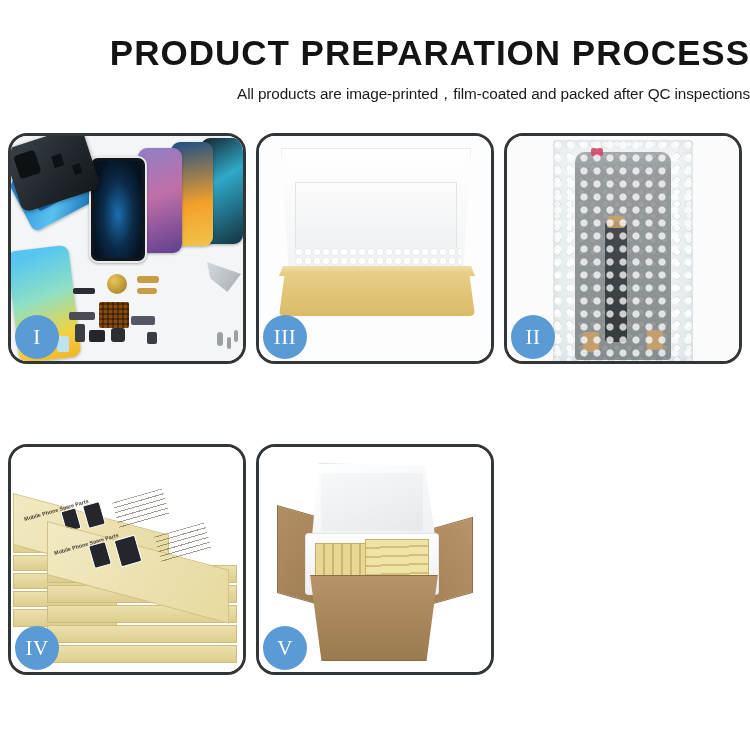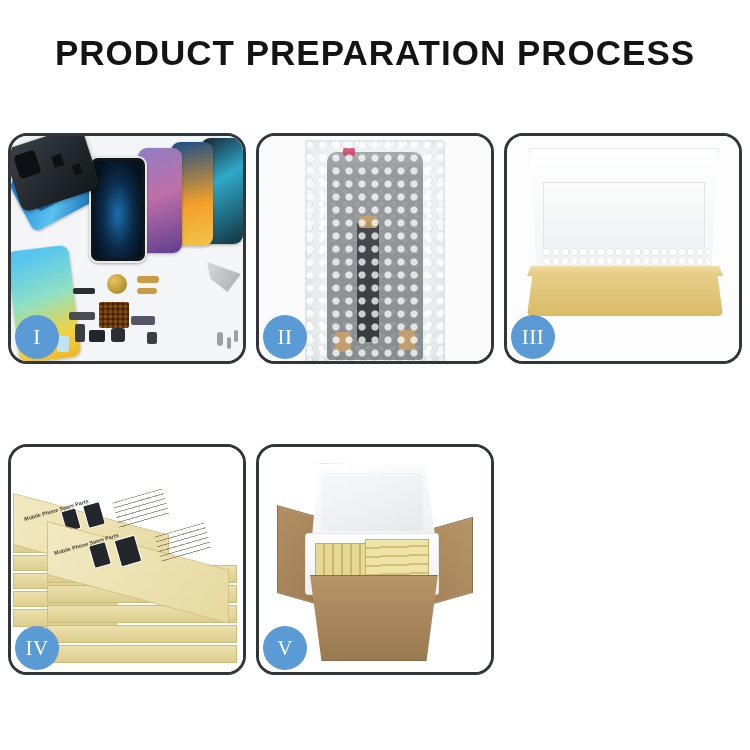--- a/index.html
+++ b/index.html
@@ -5,21 +5,21 @@
   * { box-sizing: border-box; margin: 0; padding: 0; }
   html, body {
     width: 750px; height: 750px;
     background: #ffffff;
     font-family: "Liberation Sans", sans-serif;
     overflow: hidden;
   }
   .page { position: relative; width: 750px; height: 750px; background: #fff; }
 
   
-  .header { width: 750px; padding-top: 34px; text-align: center; }
+  .header { width: 750px; padding-top: 34px; text-align: right; }
   .title {
     font-family: "Liberation Sans", sans-serif;
     font-size: 35px; font-weight: 700; color: #141414;
     letter-spacing: 1.0px; line-height: 1.1; white-space: nowrap;
   }
   .subtitle {
     margin-top: 11px;
     font-family: "Liberation Sans", sans-serif;
     font-size: 15.3px; font-weight: 400; color: #1a1a1a;
     letter-spacing: -0.1px; white-space: nowrap;
@@ -302,20 +302,21 @@
   .tt1 { left:62px; top:110px; width:18px; height:22px; }
   .tt2 { left:66px; top:172px; width:18px; height:16px; }
 </style>
 </head>
 <body>
 
 <div class="page">
 
   <div class="header">
     <div class="title">PRODUCT PREPARATION PROCESS</div>
+    <div class="subtitle">All products are image-printed，film-coated and packed after QC inspections</div>
   </div>
 
   <div class="grid">
 
     <div class="card">
       <div class="photo p1">
         <div class="phone ph-a"></div>
         <div class="phone ph-e"></div>
         <div class="phone ph-d"></div>
         <div class="phone ph-c"></div>
@@ -334,43 +335,43 @@
         <div class="chip c9"></div>
         <div class="chip c10"></div>
         <div class="chip c11"></div>
         <div class="chip c12"></div>
         <div class="chip c13"></div>
       </div>
       <div class="badge">I</div>
     </div>
 
     <div class="card">
+      <div class="photo p3">
+        <div class="lid"></div>
+        <div class="lid-in"></div>
+        <div class="foam"></div>
+        <div class="boxinner"></div>
+        <div class="boxlip"></div>
+        <div class="boxbase"></div>
+      </div>
+      <div class="badge">III</div>
+    </div>
+
+    <div class="card">
       <div class="photo p2">
         <div class="bub-sheet"></div>
         <div class="lcd"></div>
         <div class="flexstrip"></div>
         <div class="conn cn1"></div>
         <div class="conn cn2"></div>
         <div class="conn cn3"></div>
         <div class="tapebit"></div>
         <div class="bub-over"></div>
       </div>
       <div class="badge">II</div>
-    </div>
-
-    <div class="card">
-      <div class="photo p3">
-        <div class="lid"></div>
-        <div class="lid-in"></div>
-        <div class="foam"></div>
-        <div class="boxinner"></div>
-        <div class="boxlip"></div>
-        <div class="boxbase"></div>
-      </div>
-      <div class="badge">III</div>
     </div>
 
     <div class="card">
       <div class="photo p4">
         <div class="stack">
 
           <div class="sbox" style="left:2px; top:74px; width:104px; height:16px;"></div>
           <div class="sbox" style="left:2px; top:92px; width:104px; height:16px;"></div>
           <div class="sbox" style="left:2px; top:110px; width:104px; height:16px;"></div>
           <div class="sbox" style="left:2px; top:128px; width:104px; height:16px;"></div>

